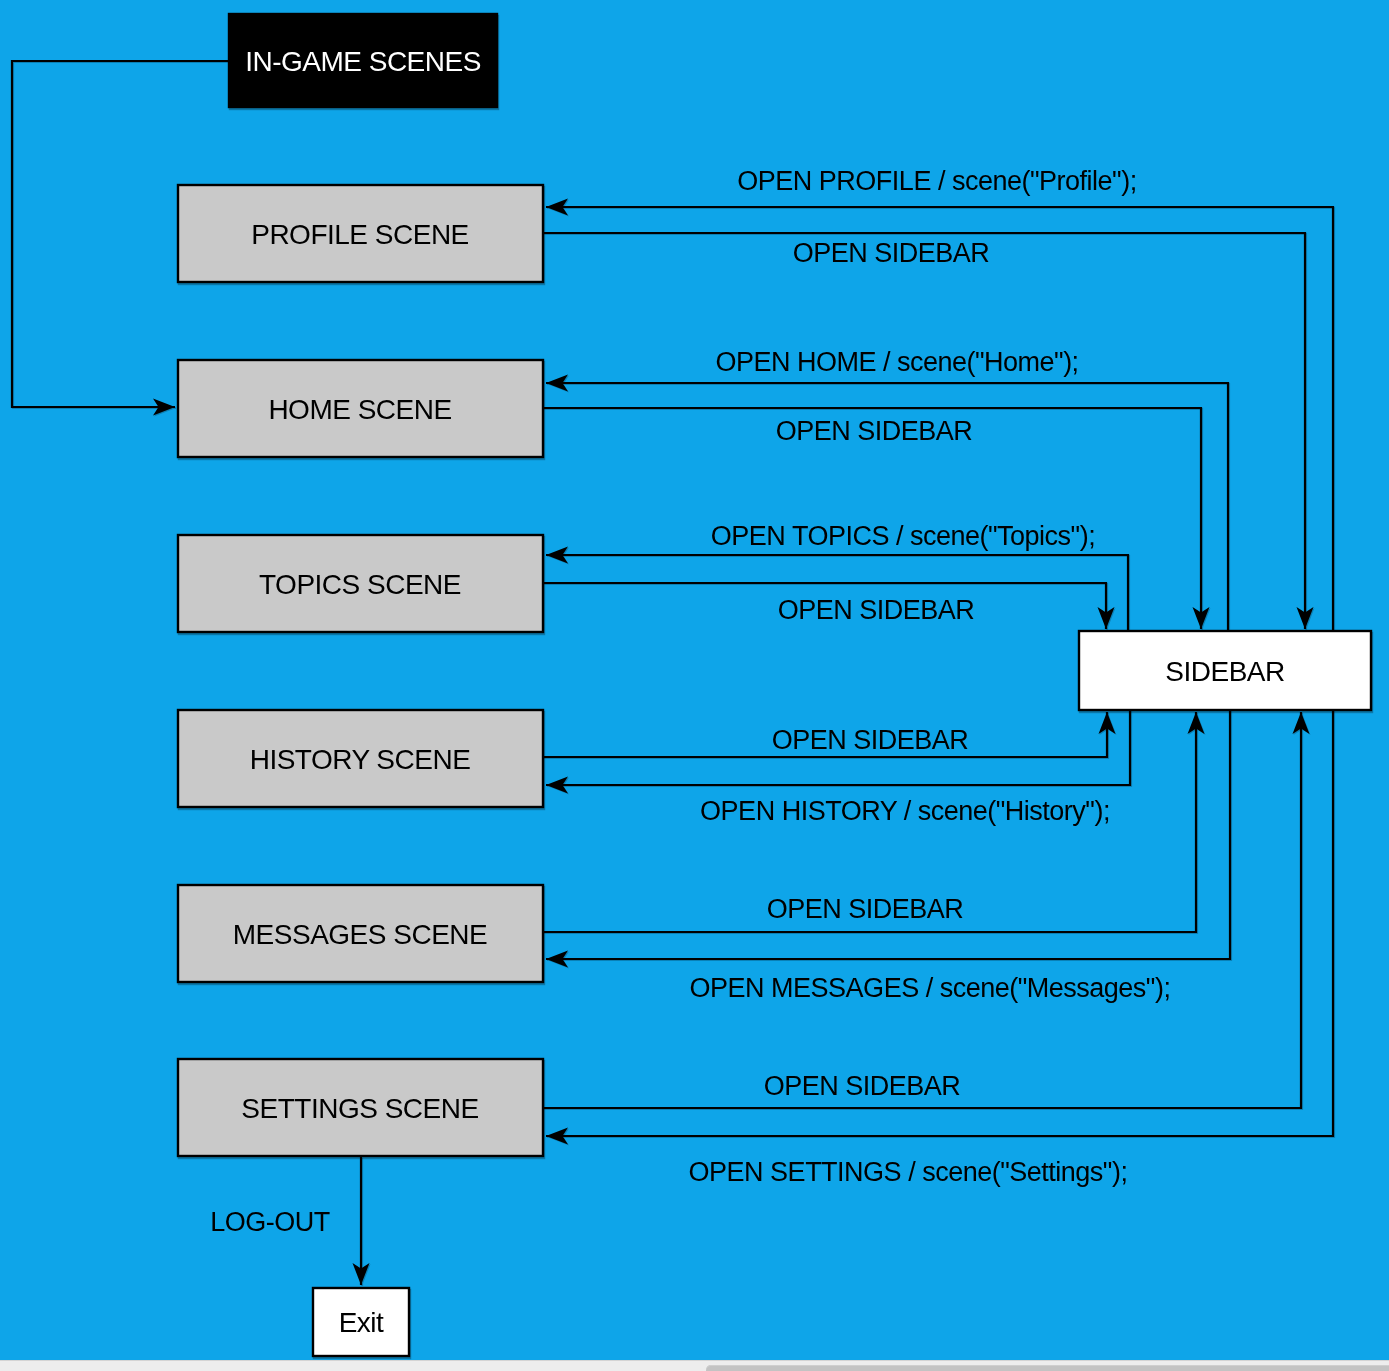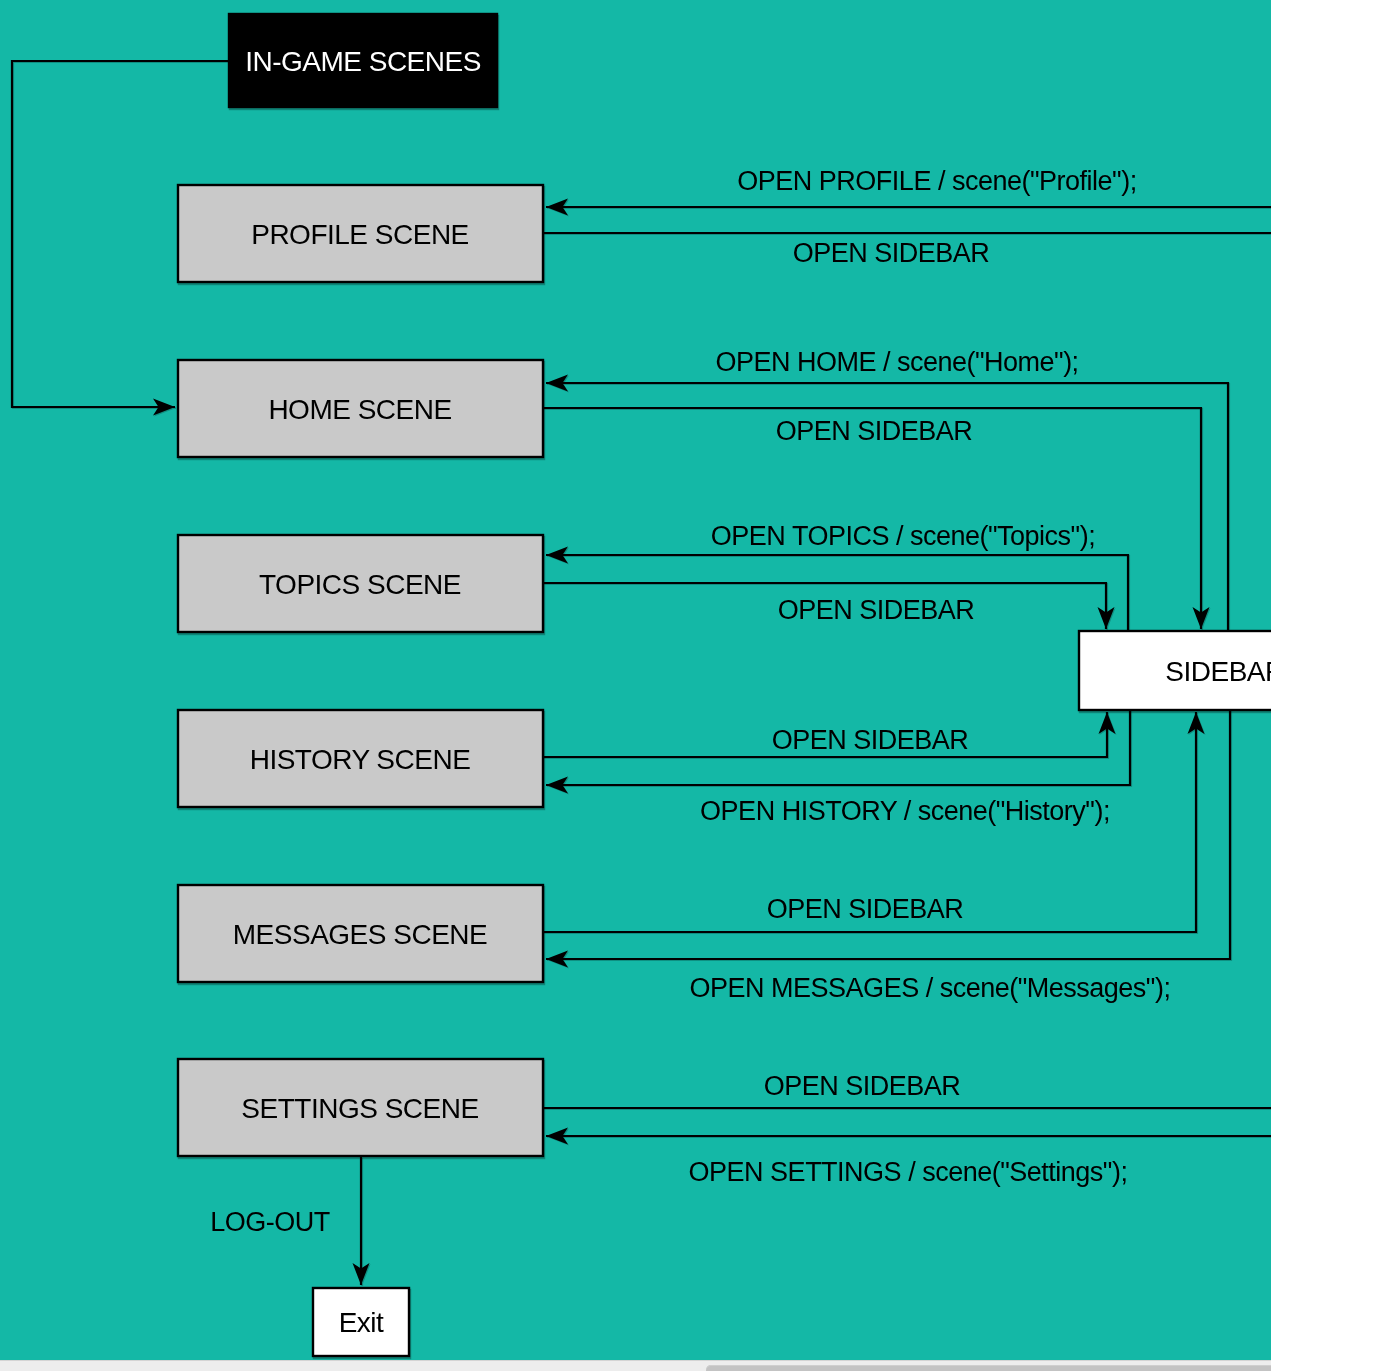--- a/index.html
+++ b/index.html
@@ -1,19 +1,19 @@
 <!DOCTYPE html>
 <html><head>
 <meta charset="utf-8">
 <style>
   html,body{margin:0;padding:0;background:#fff;}
   .stage{
     position:relative;
-    width:1271px;height:1371px;
-    background:#14b8a6;
+    width:1389px;height:1371px;
+    background:#0ea5e9;
     overflow:hidden;
     font-family:"Liberation Sans","DejaVu Sans",sans-serif;
   }
   svg{position:absolute;left:0;top:0;display:block;}
   .edge-path{fill:none;stroke:#000;stroke-width:2.2;}
   .edges{filter:drop-shadow(1px 1.5px 0px rgba(0,0,0,0.22));}
   .nodes{filter:drop-shadow(1.5px 2.5px 0px rgba(0,0,0,0.28));}
   .node-rect{stroke:#000;stroke-width:2.4;}
   .node-label{font-size:28px;fill:#000;text-anchor:middle;letter-spacing:-0.5px;}
   .node-label--inverse{fill:#fff;}

